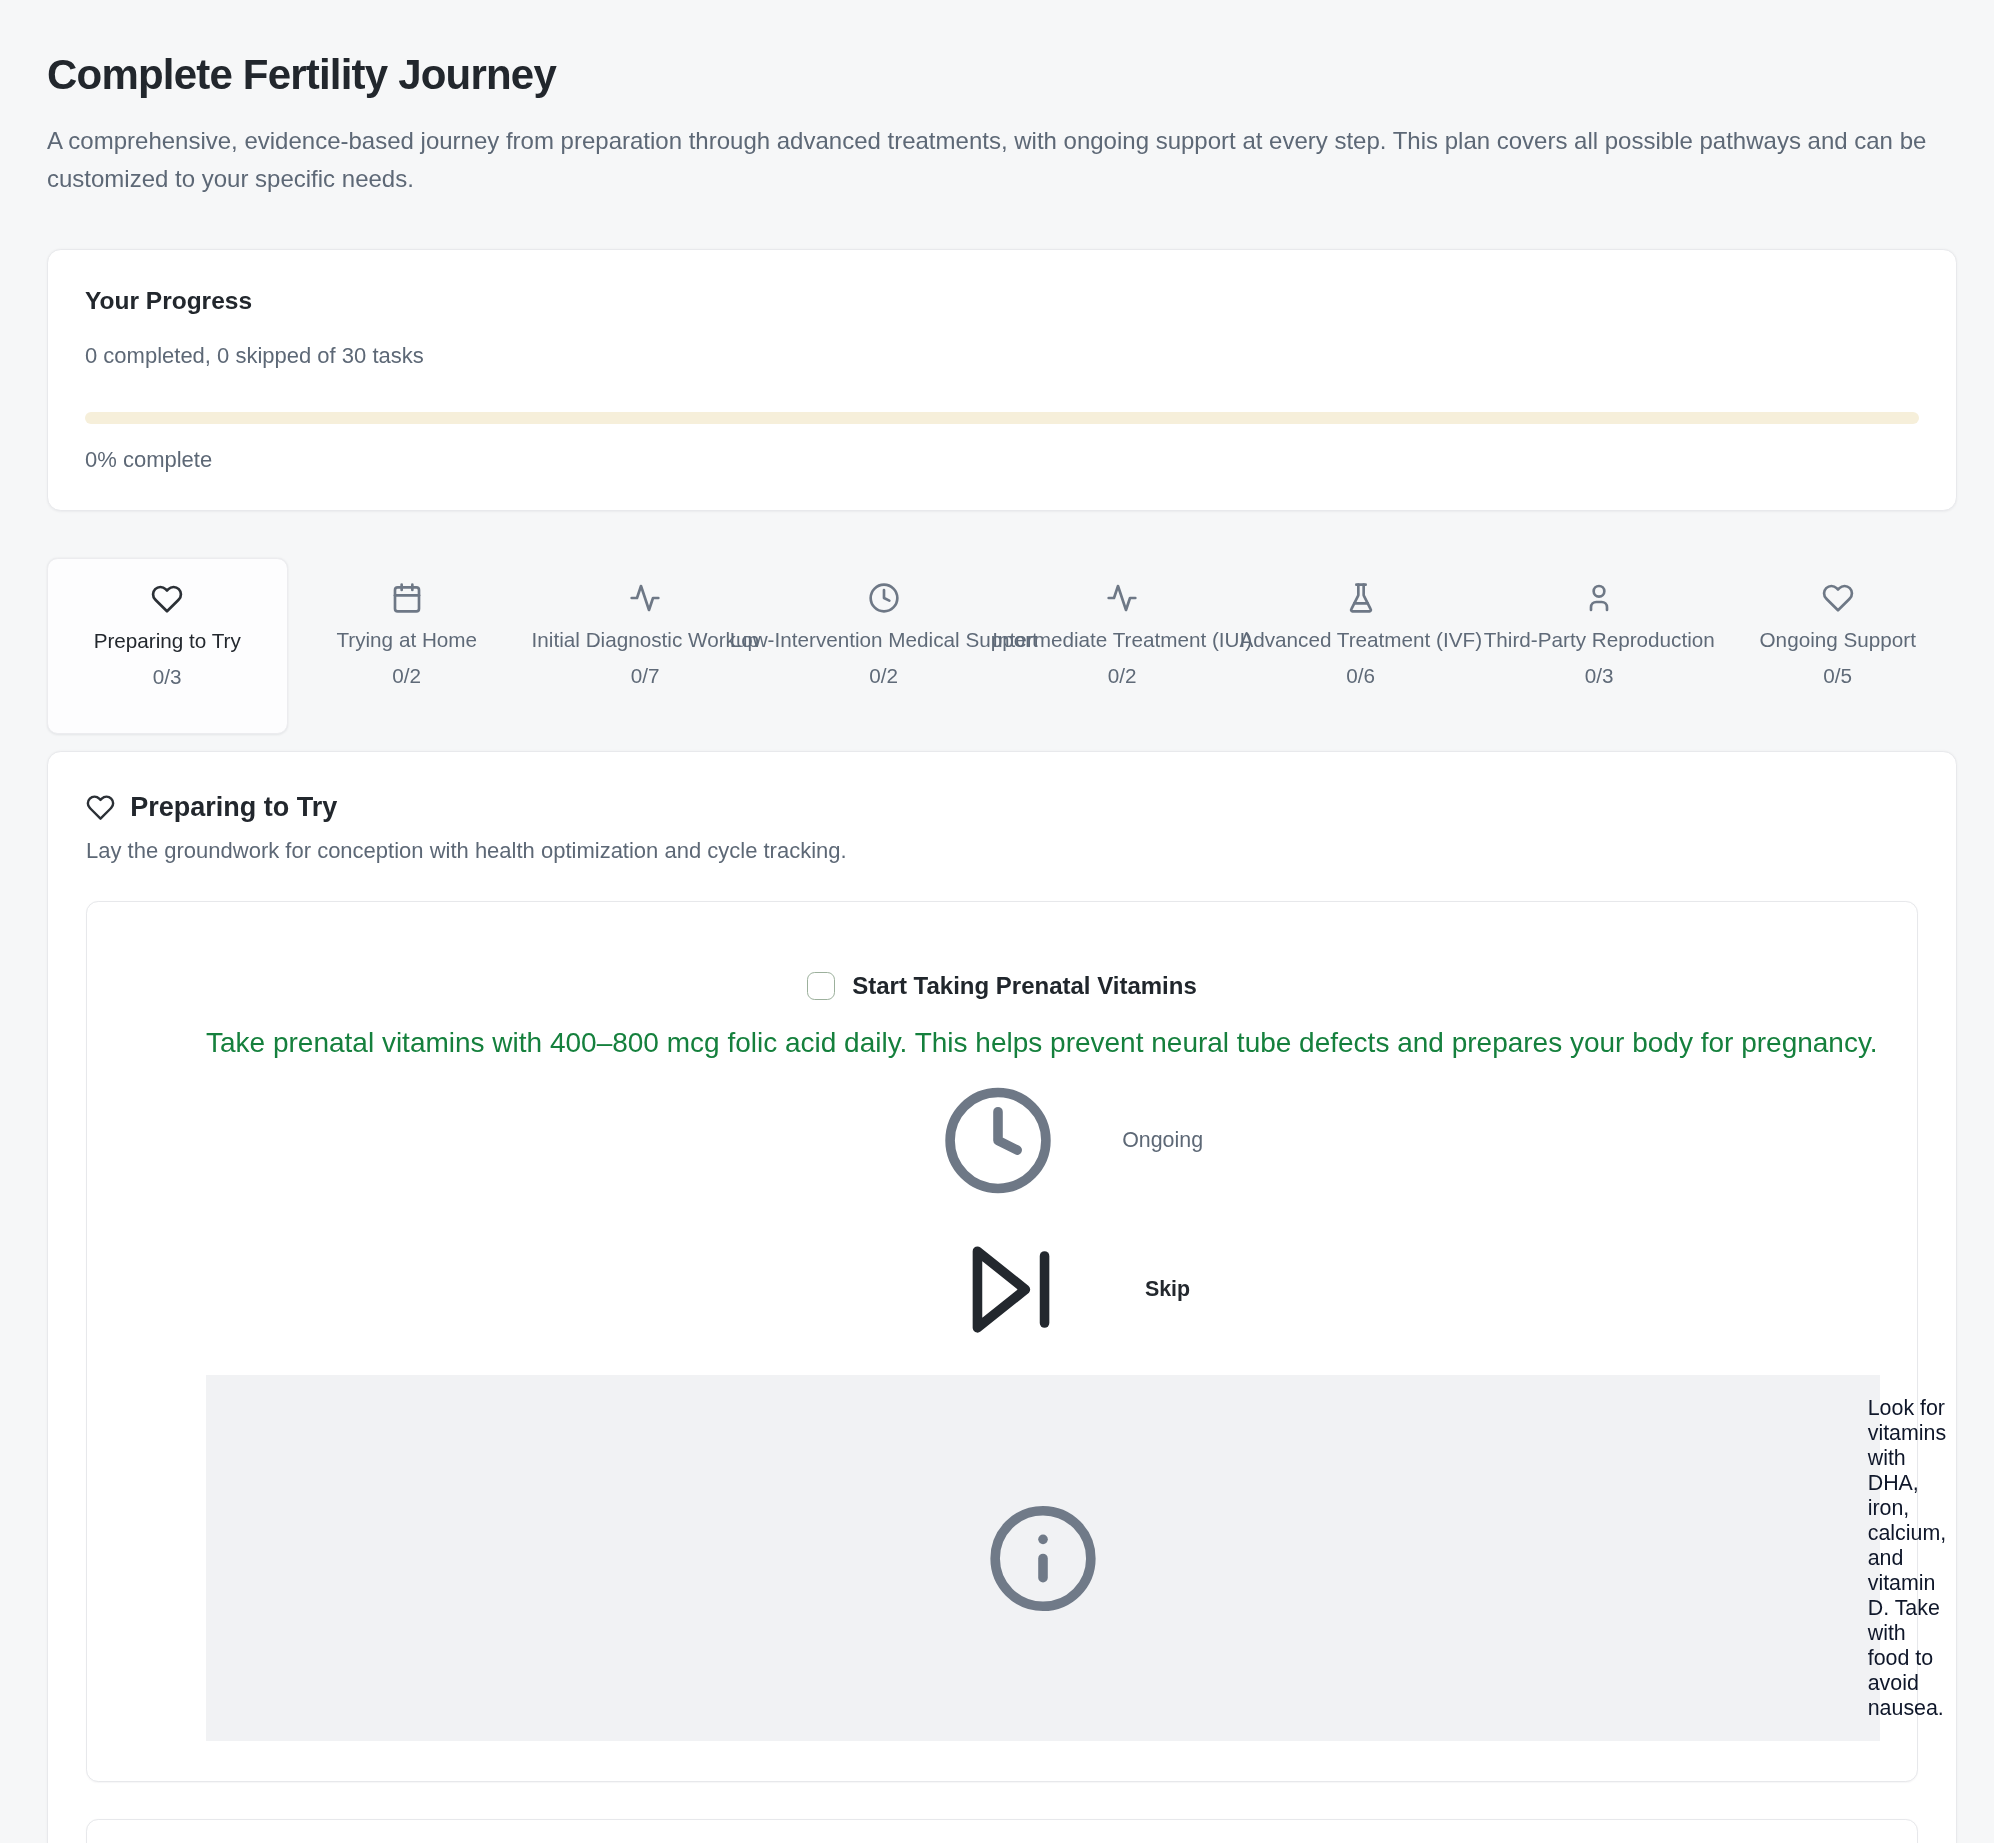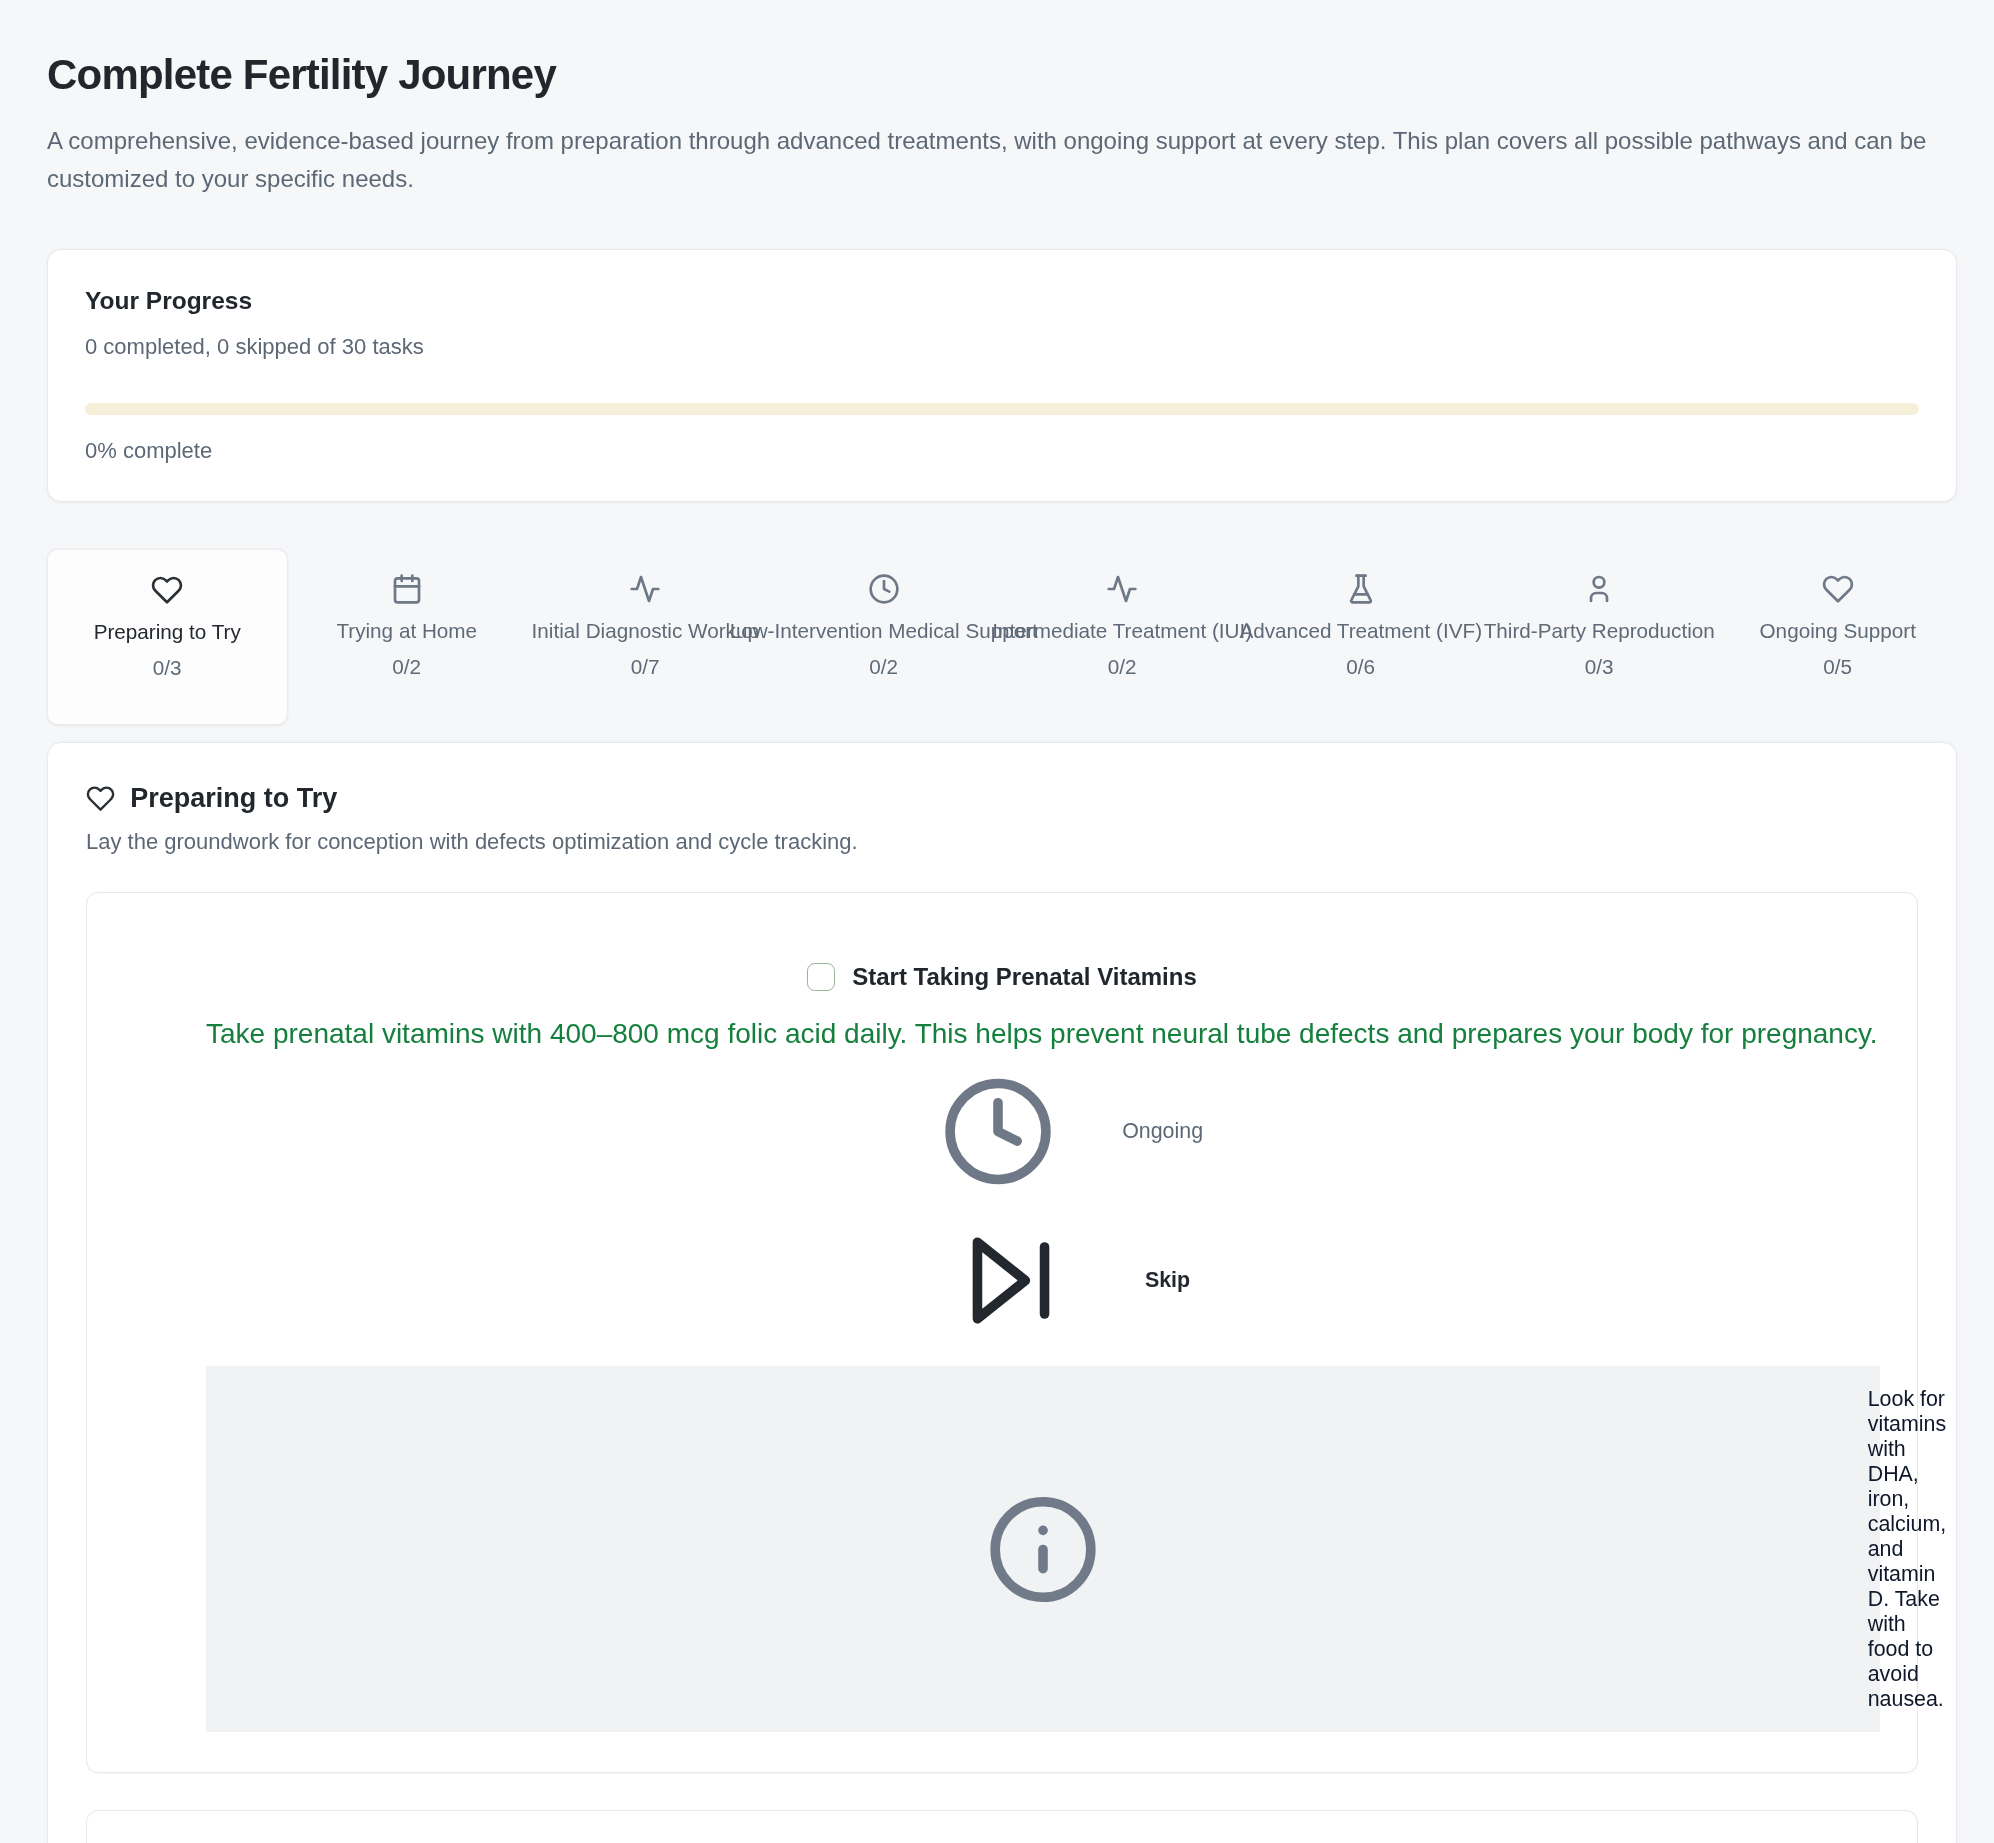--- a/index.html
+++ b/index.html
@@ -15,21 +15,21 @@
   .page-desc  { margin-top:23px; font-size:24px; line-height:38px; color:#5d6876; max-width:1898px; }
 
   .card {
     background:#fff; border:0.8px solid #e8e9ec; border-radius:13.8px;
     box-shadow:0 0.8px 2.3px rgba(16,24,40,.05);
   }
 
   
   .progress-card { margin-top:51px; padding:37px; }
   .progress-title { font-size:24.5px; font-weight:700; color:#22272d; }
-  .progress-summary { margin-top:19px; font-size:22px; color:#5d6876; }
+  .progress-summary { margin-top:28px; font-size:22px; color:#5d6876; }
   .progress-track { margin-top:43px; height:11.5px; border-radius:765px; background:#f6efda; overflow:hidden; }
   .progress-fill { height:100%; background:#e8c85a; border-radius:765px; }
   .progress-pct { margin-top:23px; font-size:22px; color:#5d6876; }
 
   
   .stage-nav { margin-top:47px; display:flex; align-items:stretch; }
   .stage-item {
     flex:1 1 0; min-width:0; display:flex; flex-direction:column; align-items:center;
     padding:24.5px 0 44px; cursor:pointer; border-radius:10.7px;
   }
@@ -227,21 +227,21 @@
 
 <section class="card section-card">
   <div class="section-head">
     <span class="sec-icon">
       <svg class="icon" viewBox="0 0 38 38" width="29" height="29">
           <use href="#heart-icon"></use>
         </svg>
     </span>
     <h2 class="section-title">Preparing to Try</h2>
   </div>
-  <p class="section-desc">Lay the groundwork for conception with defects optimization and cycle tracking.</p>
+  <p class="section-desc">Lay the groundwork for conception with health optimization and cycle tracking.</p>
   <div id="task-list">
       <article class="task-card">
     <div class="task-head">
       <div class="task-head-left">
         <span class="checkbox"></span>
         <span class="task-title">Start Taking Prenatal Vitamins</span>
       </div>
     </div>
     <div class="task-body">
       <p class="task-desc">Take prenatal vitamins with 400–800 mcg folic acid daily. This helps prevent neural tube defects and prepares your body for pregnancy.</p>

